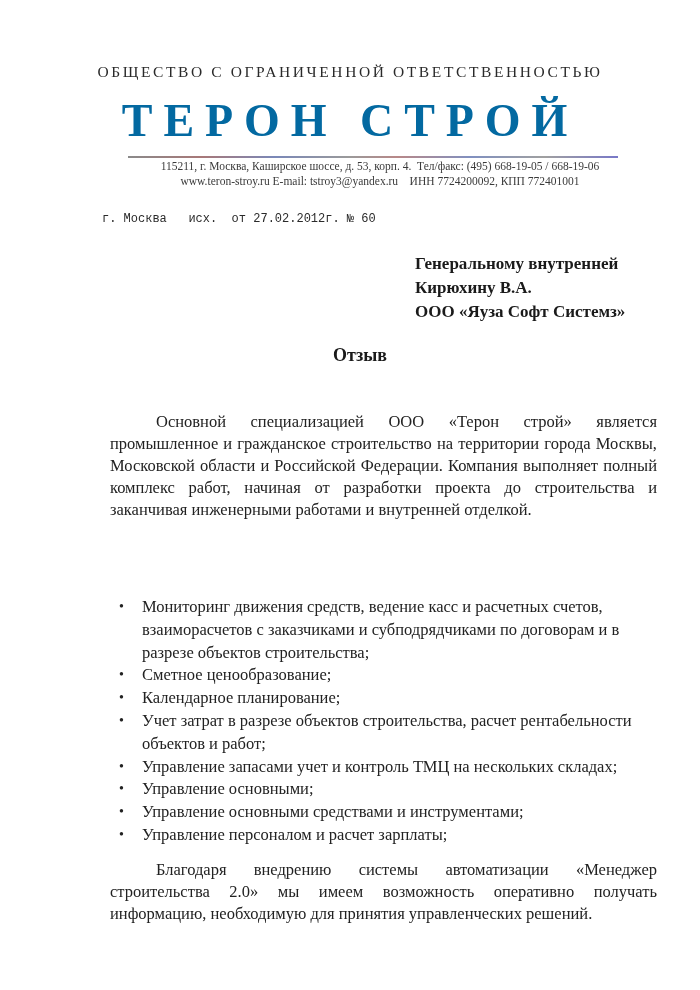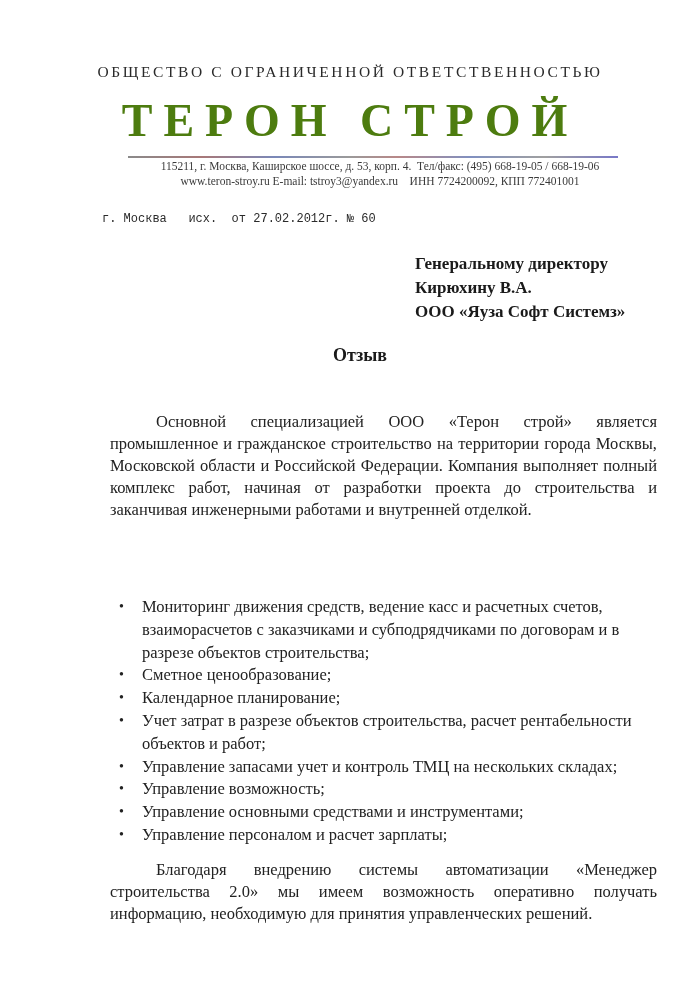--- a/index.html
+++ b/index.html
@@ -35,21 +35,21 @@
     }
     .company-name {
       position: absolute;
       top: 96px;
       left: 0;
       width: 700px;
       text-align: center;
       font-size: 46px;
       font-weight: bold;
       letter-spacing: 11px;
-      color: #4d7c0f;
+      color: #0369a1;
       line-height: 50px;
       white-space: nowrap;
     }
     .rule {
       position: absolute;
       top: 156px;
       left: 128px;
       width: 490px;
       height: 2px;
       background: linear-gradient(90deg,
@@ -149,36 +149,36 @@
   <div class="rule"></div>
 
   <div class="contacts">
     <div>115211, г. Москва, Каширское шоссе, д. 53, корп. 4.  Тел/факс: (495) 668-19-05 / 668-19-06</div>
     <div>www.teron-stroy.ru E-mail: tstroy3@yandex.ru    ИНН 7724200092, КПП 772401001</div>
   </div>
 
   <div class="outgoing">г. Москва   исх.  от 27.02.2012г. № 60</div>
 
   <div class="addressee">
-    <div>Генеральному директору</div>
+    <div>Генеральному внутренней</div>
     <div>Кирюхину В.А.</div>
     <div>ООО «Яуза Софт Системз»</div>
   </div>
 
   <div class="doc-title">Отзыв</div>
 
   <p class="body para p1">Основной специализацией ООО «Терон строй» является промышленное и гражданское строительство на территории города Москвы, Московской области и Российской Федерации. Компания выполняет полный комплекс работ, начиная от разработки проекта до строительства и заканчивая инженерными работами и внутренней отделкой.</p>
 
 
   <ul class="features">
     <li><span class="bullet">•</span><span>Мониторинг движения средств, ведение касс и расчетных счетов, взаиморасчетов с заказчиками и субподрядчиками по договорам и в разрезе объектов строительства;</span></li>
     <li><span class="bullet">•</span><span>Сметное ценообразование;</span></li>
     <li><span class="bullet">•</span><span>Календарное планирование;</span></li>
     <li><span class="bullet">•</span><span>Учет затрат в разрезе объектов строительства, расчет рентабельности объектов и работ;</span></li>
     <li><span class="bullet">•</span><span>Управление запасами учет и контроль ТМЦ на нескольких складах;</span></li>
-    <li><span class="bullet">•</span><span>Управление возможность;</span></li>
+    <li><span class="bullet">•</span><span>Управление основными;</span></li>
     <li><span class="bullet">•</span><span>Управление основными средствами и инструментами;</span></li>
     <li><span class="bullet">•</span><span>Управление персоналом и расчет зарплаты;</span></li>
   </ul>
 
   <p class="body para p3">Благодаря внедрению системы автоматизации «Менеджер строительства 2.0» мы имеем возможность оперативно получать информацию, необходимую для принятия управленческих решений.</p>
 
 </div>
 
 </body></html>

